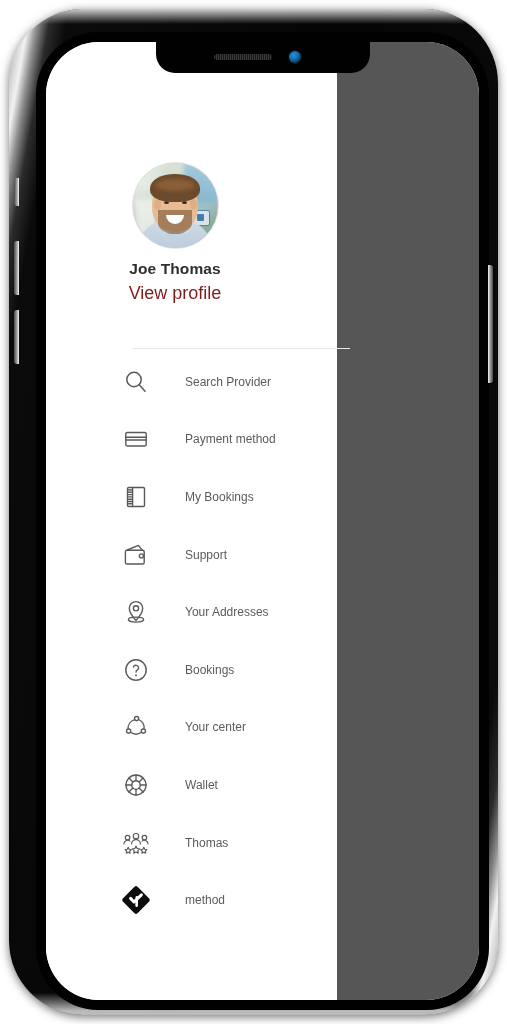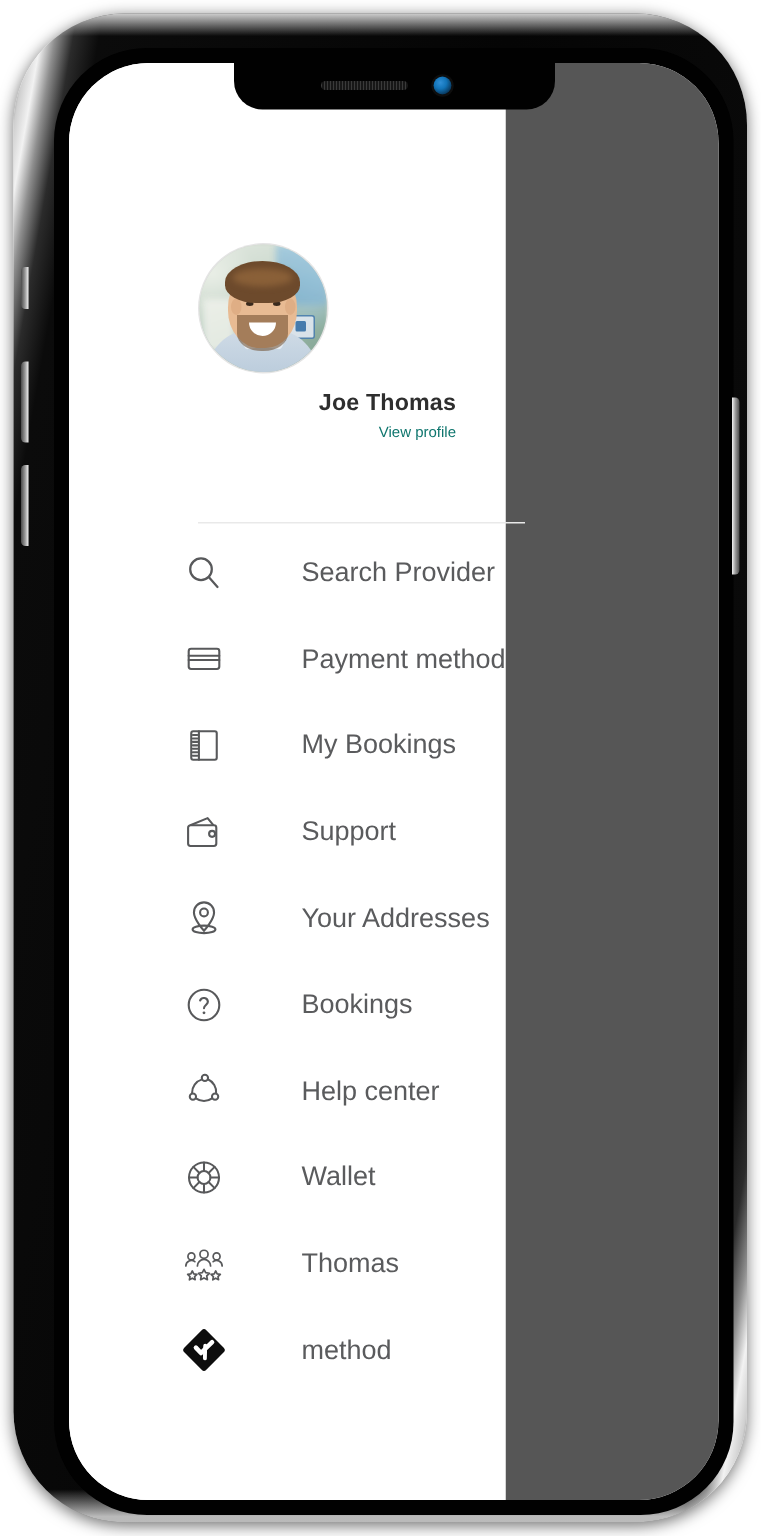--- a/index.html
+++ b/index.html
@@ -137,21 +137,21 @@
     background: #ffffff;
     z-index: 25;
   }
 
   
   .profile {
     position: absolute;
     left: 0;
     top: 121px;
     width: 258px;
-    text-align: right;
+    text-align: center;
   }
 
   .avatar {
     width: 85px;
     height: 85px;
     border-radius: 50%;
     margin: 0 auto;
     overflow: hidden;
     position: relative;
     box-shadow: 0 0 0 1px #e4e4e4;
@@ -230,22 +230,22 @@
 
   .profile-name {
     margin-top: 12px;
     font-size: 15.5px;
     font-weight: bold;
     color: #2e2e2e;
     letter-spacing: .1px;
   }
   .profile-link {
     margin-top: 5px;
-    font-size: 10px;
-    color: #0f766e;
+    font-size: 18px;
+    color: #7f1d1d;
   }
 
   .divider {
     position: absolute;
     left: 86px;
     top: 306px;
     width: 218px;
     height: 1px;
     background: #e9e9e9;
     z-index: 26;
@@ -272,24 +272,23 @@
     width: 36px;
     height: 36px;
     display: flex;
     align-items: center;
     justify-content: center;
   }
   .menu-icon svg { display: block; }
   .menu-label {
     position: absolute;
     left: 139px;
-    font-size: 18px;
+    font-size: 12px;
     color: #5a5b5d;
     white-space: nowrap;
-    margin-left: 16px;
   }
 </style>
 </head>
 <body>
 
 <div id="stage">
 
   <div class="phone-outer">
 
     <div class="btn-side btn-left  btn-silence"></div>
@@ -415,21 +414,21 @@
               <span class="menu-icon">
                 <svg width="26" height="26" viewBox="0 0 26 26" fill="none" stroke="#58595b" stroke-width="1.35" stroke-linecap="round">
                   <circle cx="13.6" cy="4.6" r="2.1"></circle>
                   <circle cx="20.4" cy="17.1" r="2.1"></circle>
                   <circle cx="5.6" cy="17.1" r="2.1"></circle>
                   <path d="M11.7 5.6 A9.4 9.4 0 0 0 5.0 14.9"></path>
                   <path d="M15.6 5.5 A9.4 9.4 0 0 1 21.1 14.9"></path>
                   <path d="M7.6 18.3 A9.4 9.4 0 0 0 18.4 18.3"></path>
                 </svg>
               </span>
-              <span class="menu-label">Help center</span>
+              <span class="menu-label">Your center</span>
             </div>
 
             <div class="menu-item">
               <span class="menu-icon">
                 <svg width="26" height="26" viewBox="0 0 26 26" fill="none" stroke="#58595b" stroke-width="1.35" stroke-linecap="round">
                   <circle cx="13" cy="13" r="10.0"></circle>
                   <circle cx="13" cy="13" r="4.3"></circle>
                   <line x1="13" y1="3.0" x2="13" y2="8.7"></line>
                   <line x1="13" y1="17.3" x2="13" y2="23.0"></line>
                   <line x1="3.0" y1="13" x2="8.7" y2="13"></line>

